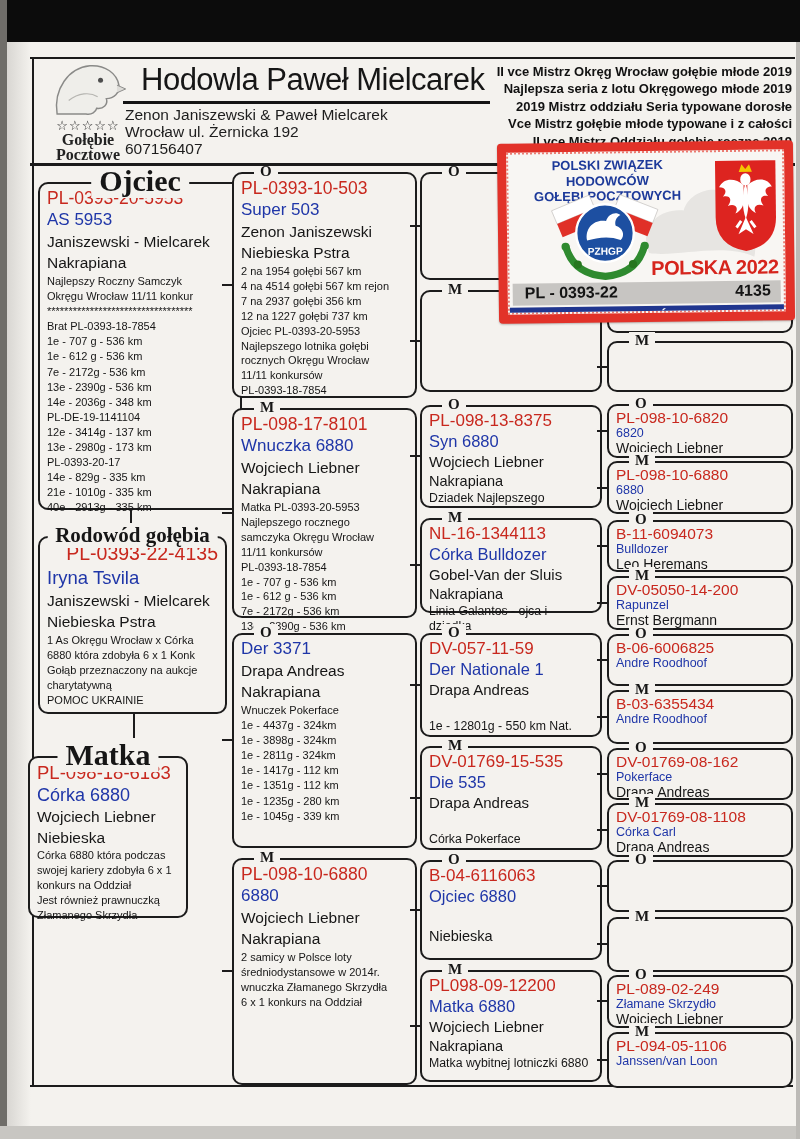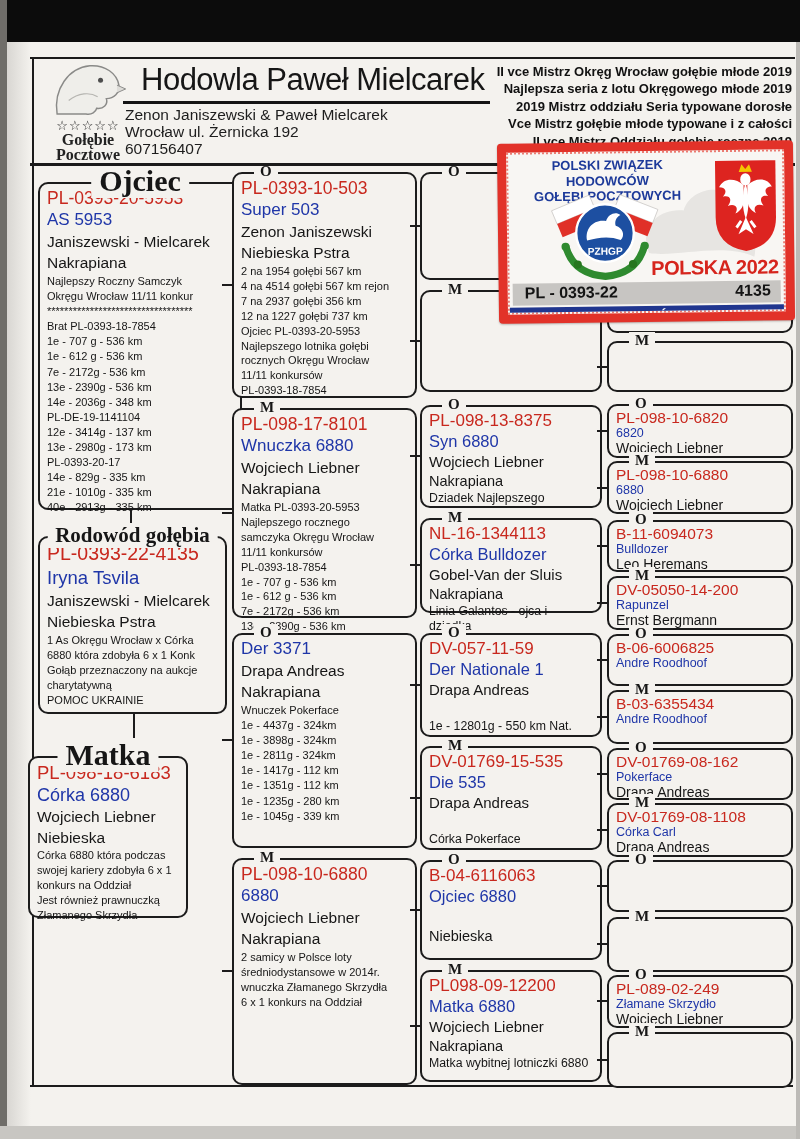--- a/index.html
+++ b/index.html
@@ -132,21 +132,21 @@
 14e - 829g - 335 km
 21e - 1010g - 335 km
 40e - 2913g - 335 km</div>
     </div>
   </div>
 
   <div class="vstub" style="left:130px;top:508px;height:30px;"></div>
   <div class="pbox" style="left:38px;top:536px;width:189px;height:178px;">
     <div class="legend-big" style="font-size:21px;top:-15px;">Rodowód gołębia</div>
     <div class="bx">
-      <div class="ring" style="font-size:19.5px;line-height:25px;">PL-0393-22-4135</div>
+      <div class="ring" style="font-size:19.5px;line-height:25px;text-align:right;">PL-0393-22-4135</div>
       <div class="bname" style="font-size:18.5px;line-height:24px;">Iryna Tsvila</div>
       <div class="b15">Janiszewski - Mielcarek</div>
       <div class="c15">Niebieska Pstra</div>
       <div class="notes nt13">1 As Okręgu Wrocław x Córka
 6880 która zdobyła 6 x 1 Konk
 Gołąb przeznaczony na aukcje
 charytatywną
 POMOC UKRAINIE</div>
     </div>
   </div>
@@ -442,20 +442,25 @@
     <div class="mark">O</div>
     <div class="bx">
         <div class="s-ring">PL-089-02-249</div>
         <div class="s-name">Złamane Skrzydło</div>
         <div class="s-breeder">Wojciech Liebner</div>
       </div>
   </div>
   <div class="stub" style="left:597px;top:1059px;"></div>
   <div class="pbox" style="left:607px;top:1032px;width:186px;height:56px;">
     <div class="mark">M</div>
+    <div class="bx">
+        <div class="s-ring">PL-094-05-1106</div>
+        <div class="s-name">Janssen/van Loon</div>
+        <div class="s-breeder"></div>
+      </div>
   </div>
 
   <div id="card">
     <div id="card-inner">
       <svg class="wm" style="left:120px;top:20px;" width="150" height="110" viewBox="0 0 150 110">
         <path d="M20 80 C10 60 25 35 55 38 C60 20 85 12 100 22 C88 28 85 38 90 48 C115 50 130 65 125 85 C95 70 45 85 20 80 Z" fill="#8d8d8b"></path>
       </svg>
       <div class="card-org">
         <div>POLSKI ZWIĄZEK HODOWCÓW</div>
         <div>GOŁĘBI POCZTOWYCH</div>

